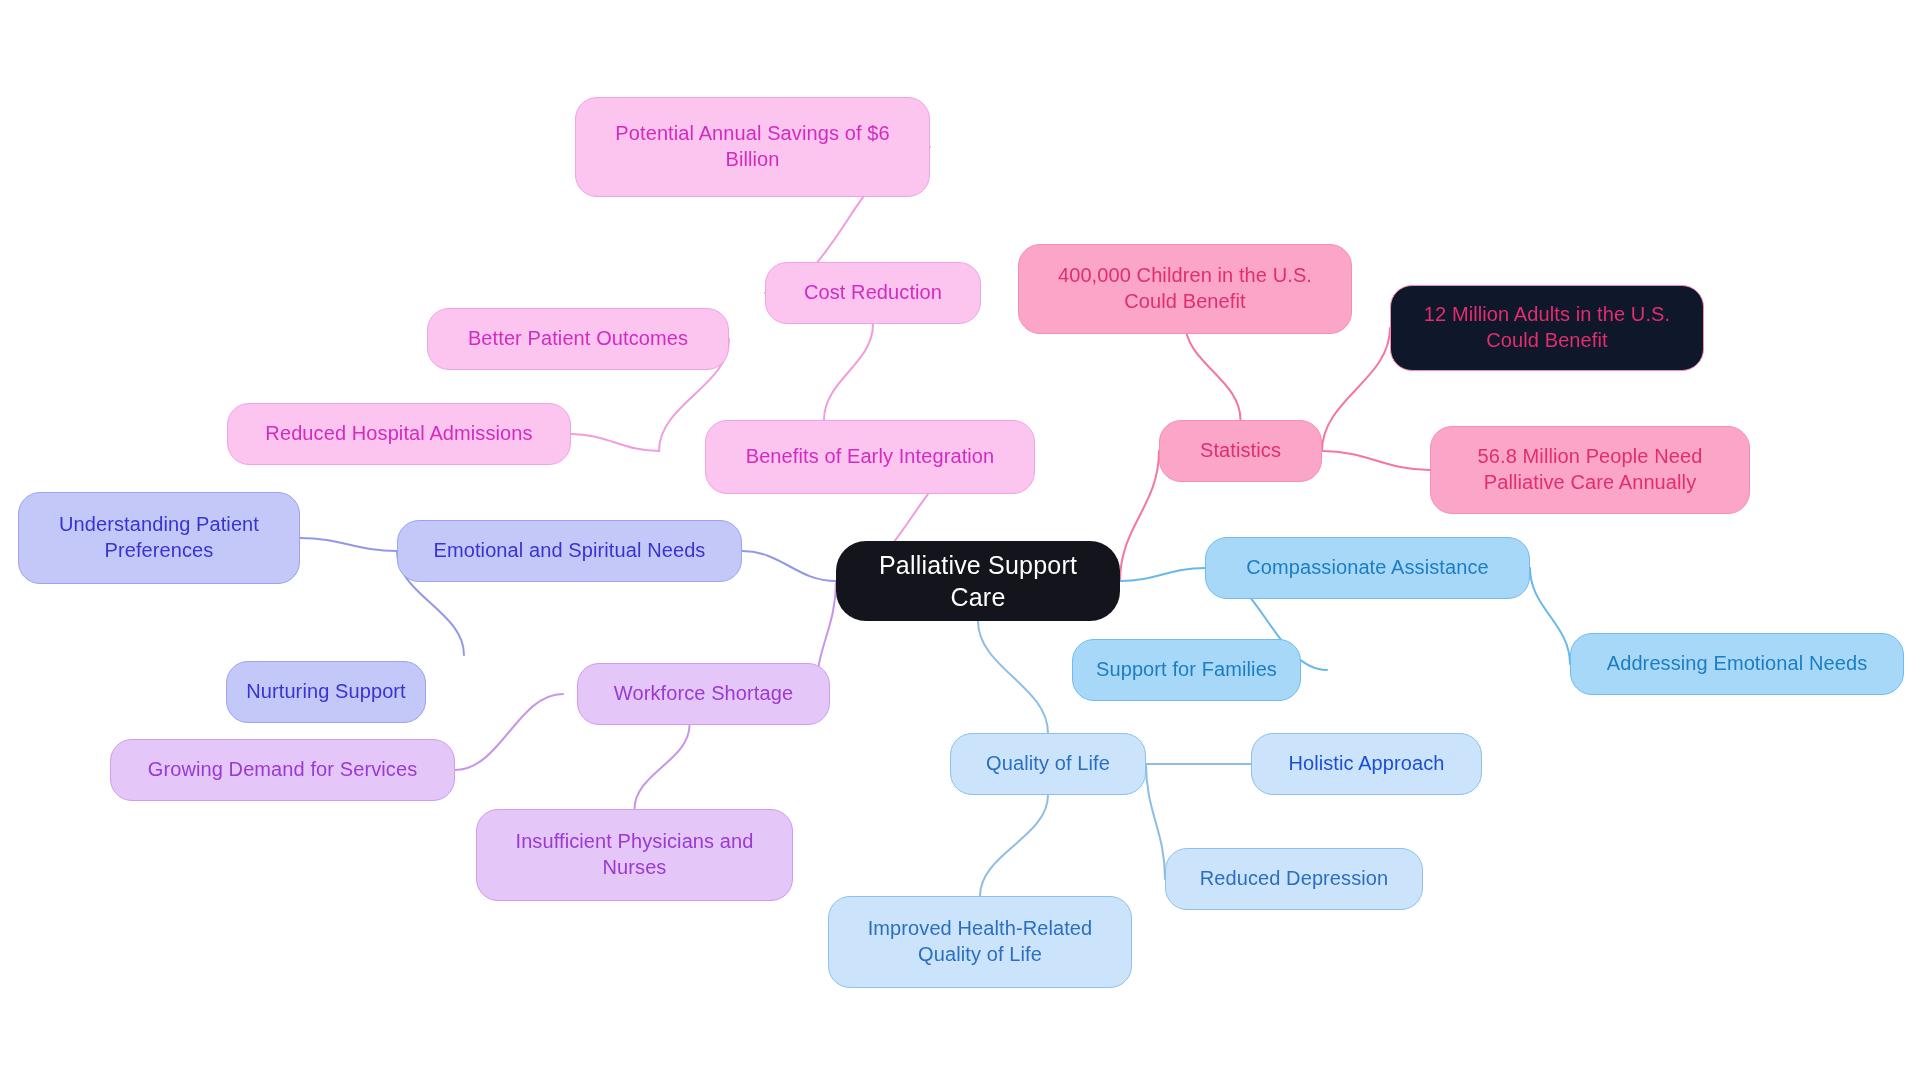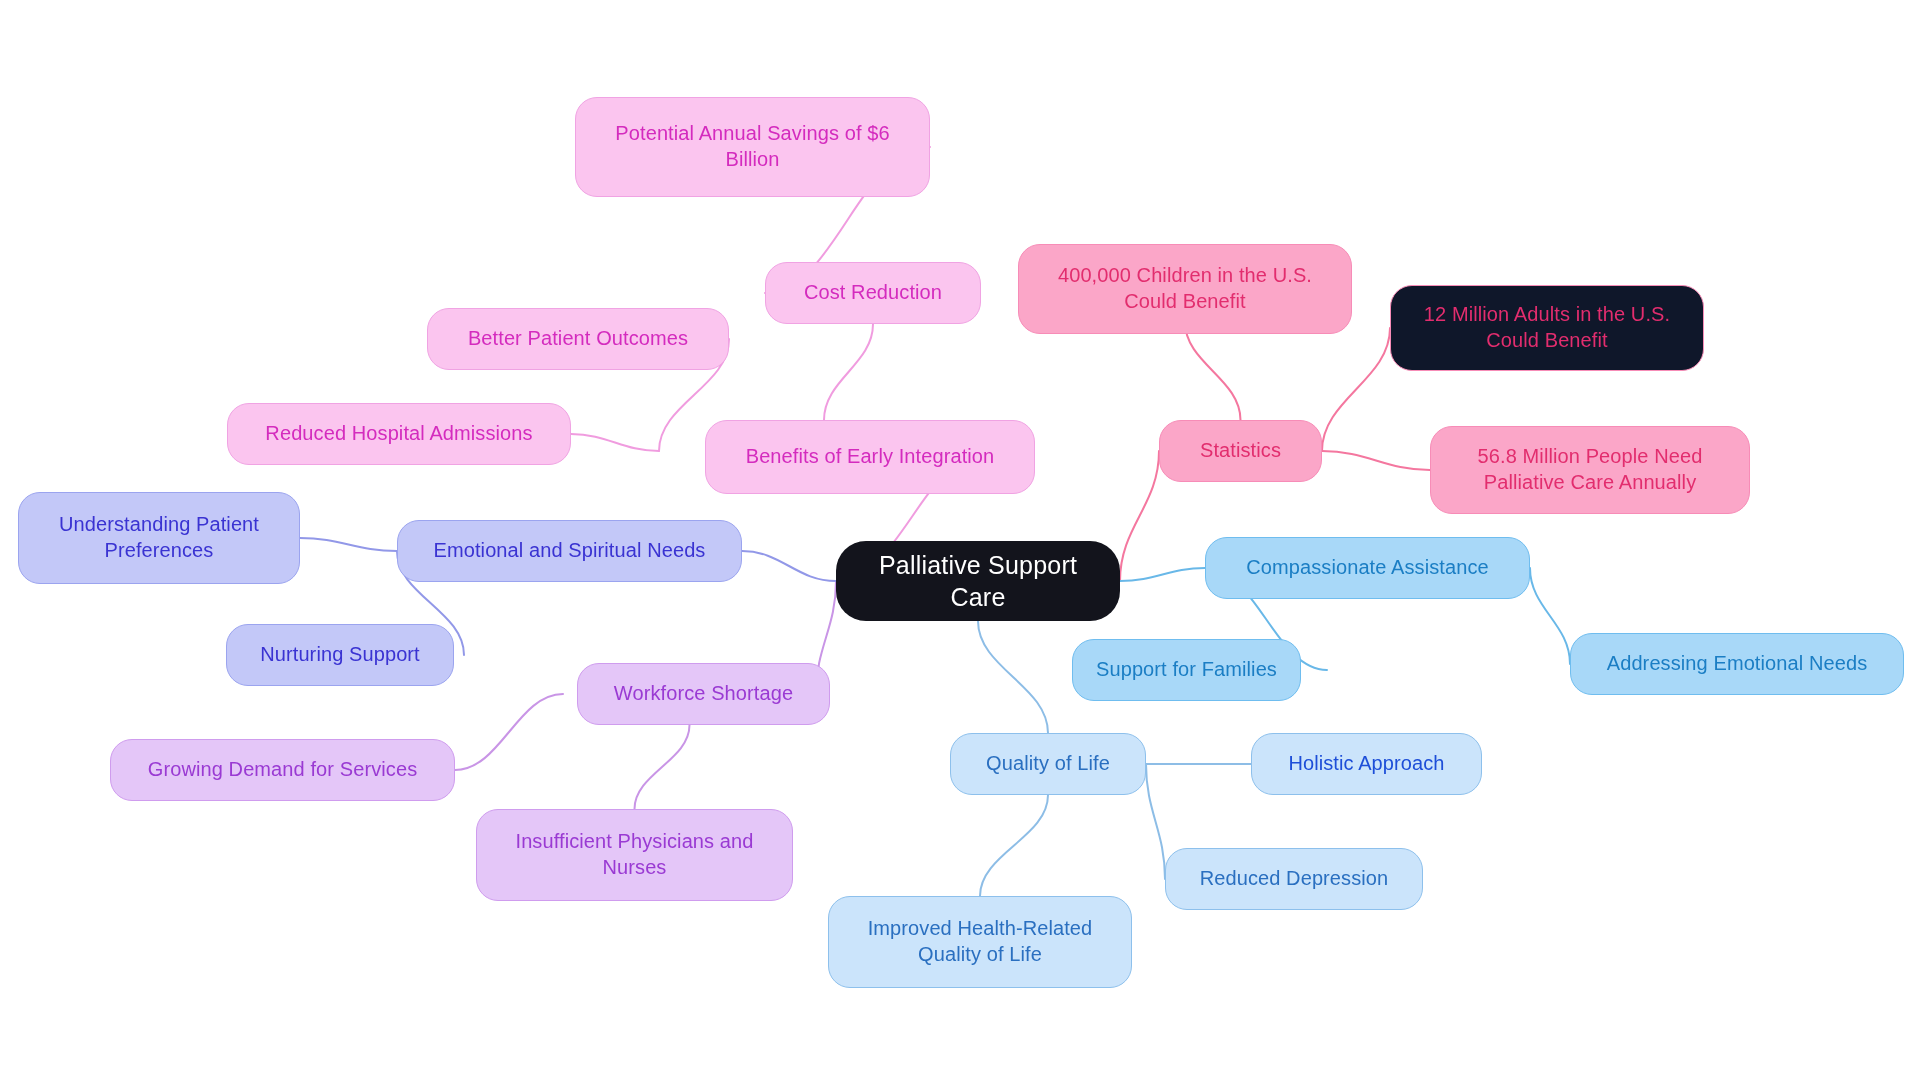--- a/index.html
+++ b/index.html
@@ -97,15 +97,15 @@
       <div class="node" style="left: 1165px; top: 848px; width: 258px; height: 62px; font-size: 20px; background: rgb(203, 228, 251); border-color: rgb(141, 192, 236); color: rgb(42, 111, 192);">Reduced Depression</div>
       <div class="node" style="left: 828px; top: 896px; width: 304px; height: 92px; font-size: 20px; background: rgb(203, 228, 251); border-color: rgb(141, 192, 236); color: rgb(42, 111, 192);">Improved Health-Related
 Quality of Life</div>
       <div class="node" style="left: 577px; top: 663px; width: 253px; height: 62px; font-size: 20px; background: rgb(228, 198, 248); border-color: rgb(207, 156, 238); color: rgb(154, 58, 211);">Workforce Shortage</div>
       <div class="node" style="left: 110px; top: 739px; width: 345px; height: 62px; font-size: 20px; background: rgb(228, 198, 248); border-color: rgb(207, 156, 238); color: rgb(154, 58, 211);">Growing Demand for Services</div>
       <div class="node" style="left: 476px; top: 809px; width: 317px; height: 92px; font-size: 20px; background: rgb(228, 198, 248); border-color: rgb(207, 156, 238); color: rgb(154, 58, 211);">Insufficient Physicians and
 Nurses</div>
       <div class="node" style="left: 397px; top: 520px; width: 345px; height: 62px; font-size: 20px; background: rgb(195, 200, 248); border-color: rgb(155, 164, 239); color: rgb(58, 51, 210);">Emotional and Spiritual Needs</div>
       <div class="node" style="left: 18px; top: 492px; width: 282px; height: 92px; font-size: 20px; background: rgb(195, 200, 248); border-color: rgb(155, 164, 239); color: rgb(58, 51, 210);">Understanding Patient
 Preferences</div>
-      <div class="node" style="left: 226px; top: 624px; width: 228px; height: 62px; font-size: 20px; background: rgb(195, 200, 248); border-color: rgb(155, 164, 239); color: rgb(58, 51, 210);">Nurturing Support</div>
+      <div class="node" style="left: 226px; top: 661px; width: 200px; height: 62px; font-size: 20px; background: rgb(195, 200, 248); border-color: rgb(155, 164, 239); color: rgb(58, 51, 210);">Nurturing Support</div>
     </div>
 </div>
 
 </body></html>

